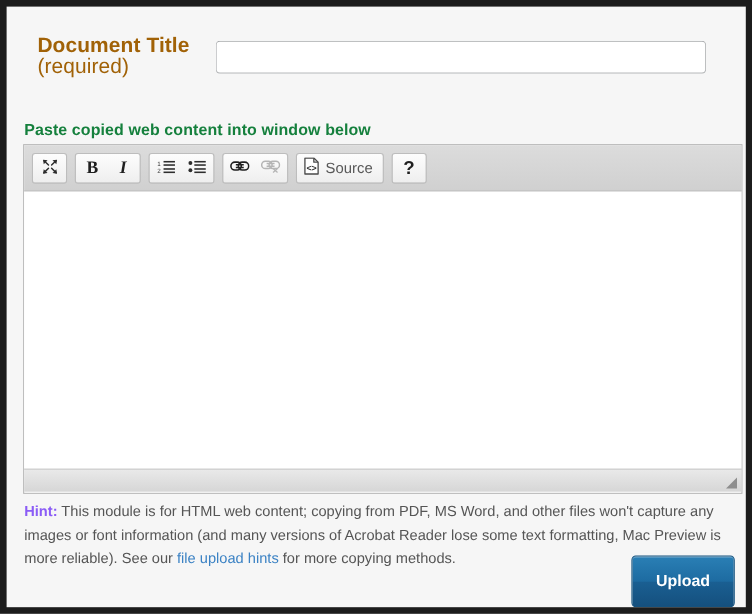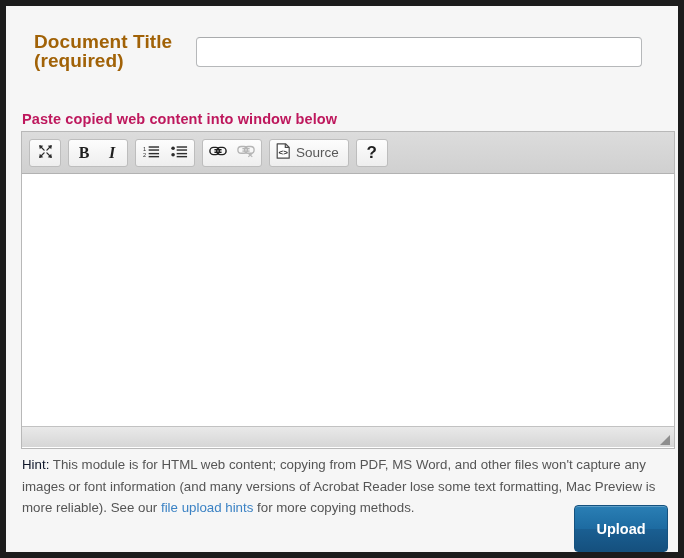--- a/index.html
+++ b/index.html
@@ -39,21 +39,21 @@
     top: 0px;
     width: 150px;
     font-size: 19px;
     line-height: 19px;
     color: #a16207;
     font-weight: 600;
     letter-spacing: 0.1px;
   }
   .title-label .req {
     display: block;
-    font-weight: 700;
+    font-weight: 400;
   }
   .title-input {
     position: absolute;
     left: 190px;
     top: 5px;
     width: 446px;
     height: 30px;
     box-sizing: border-box;
     border: 1px solid #b6b8ba;
     border-top-color: #a9abad;
@@ -65,21 +65,21 @@
     padding: 0 8px;
     outline: none;
   }
 
   
   .paste-label {
     position: absolute;
     left: 16px;
     top: 105px;
     font-size: 14.5px;
-    color: #be185d;
+    color: #15803d;
     font-weight: 600;
     letter-spacing: 0.1px;
   }
 
   
   .editor {
     position: absolute;
     left: 15px;
     top: 125px;
     width: 654px;
@@ -183,22 +183,22 @@
   .hint {
     position: absolute;
     left: 16px;
     top: 448px;
     width: 646px;
     font-size: 13.3px;
     line-height: 21.5px;
     color: #555555;
   }
   .hint b {
-    color: #0f172a;
-    font-weight: 400;
+    color: #8b5cf6;
+    font-weight: 700;
   }
   .hint a {
     color: #3b82c4;
     text-decoration: none;
     margin-top: 37px;
   }
 
   
   .upload-btn {
     position: absolute;

